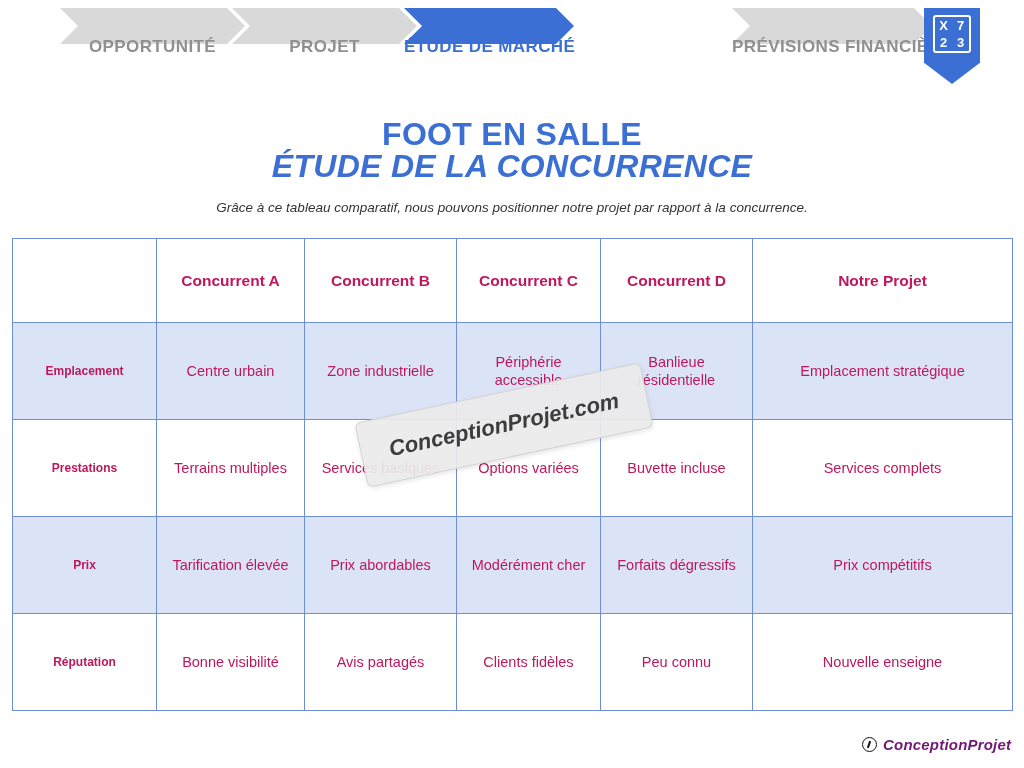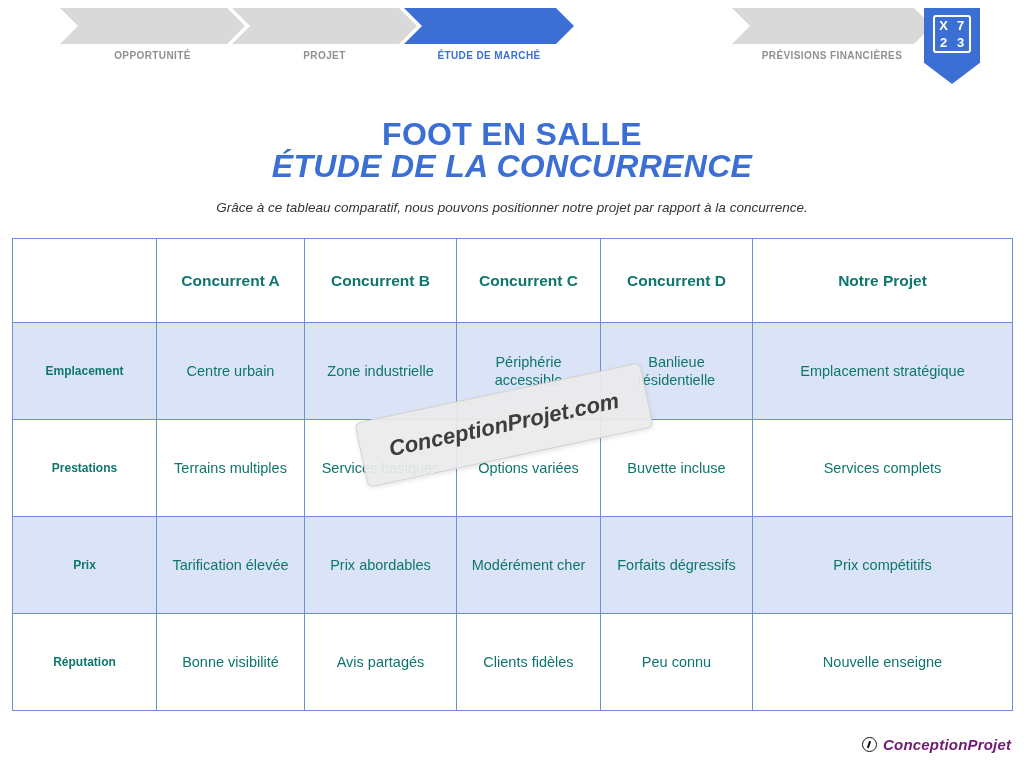--- a/index.html
+++ b/index.html
@@ -38,24 +38,24 @@
     height: 36px;
     background: #d9d9d9;
     clip-path: polygon(0 0, calc(100% - 18px) 0, 100% 50%, calc(100% - 18px) 100%, 0 100%, 18px 50%);
   }
   .chev.first {
     clip-path: polygon(0 0, calc(100% - 18px) 0, 100% 50%, calc(100% - 18px) 100%, 0 100%, 18px 50%);
   }
   .chev.active { background: #3b6fd4; }
   .step-label {
     position: absolute;
-    top: 42px;
+    top: 29px;
     width: 100%;
     text-align: center;
-    font-size: 10px;
+    font-size: 17px;
     font-weight: bold;
     letter-spacing: 0.4px;
     color: #909090;
     white-space: nowrap;
   }
   .step-label.active { color: #3b6fd4; }
 
   
   #step0 { left: 60px;  width: 185px; }
   #step1 { left: 232px; width: 185px; }
@@ -125,21 +125,21 @@
     left: 12px;
     width: 1000px;
     border-collapse: collapse;
     table-layout: fixed;
   }
   table.cmp td, table.cmp th {
     border: 1px solid #6e8fd8;
     text-align: center;
     vertical-align: middle;
     font-size: 14.5px;
-    color: #0f766e;
+    color: #be185d;
     padding: 6px 8px;
     line-height: 1.25;
   }
   table.cmp thead th {
     height: 84px;
     font-weight: bold;
     font-size: 15.5px;
     background: #ffffff;
   }
   table.cmp thead th.corner { border-left: 1px solid #6e8fd8; }

